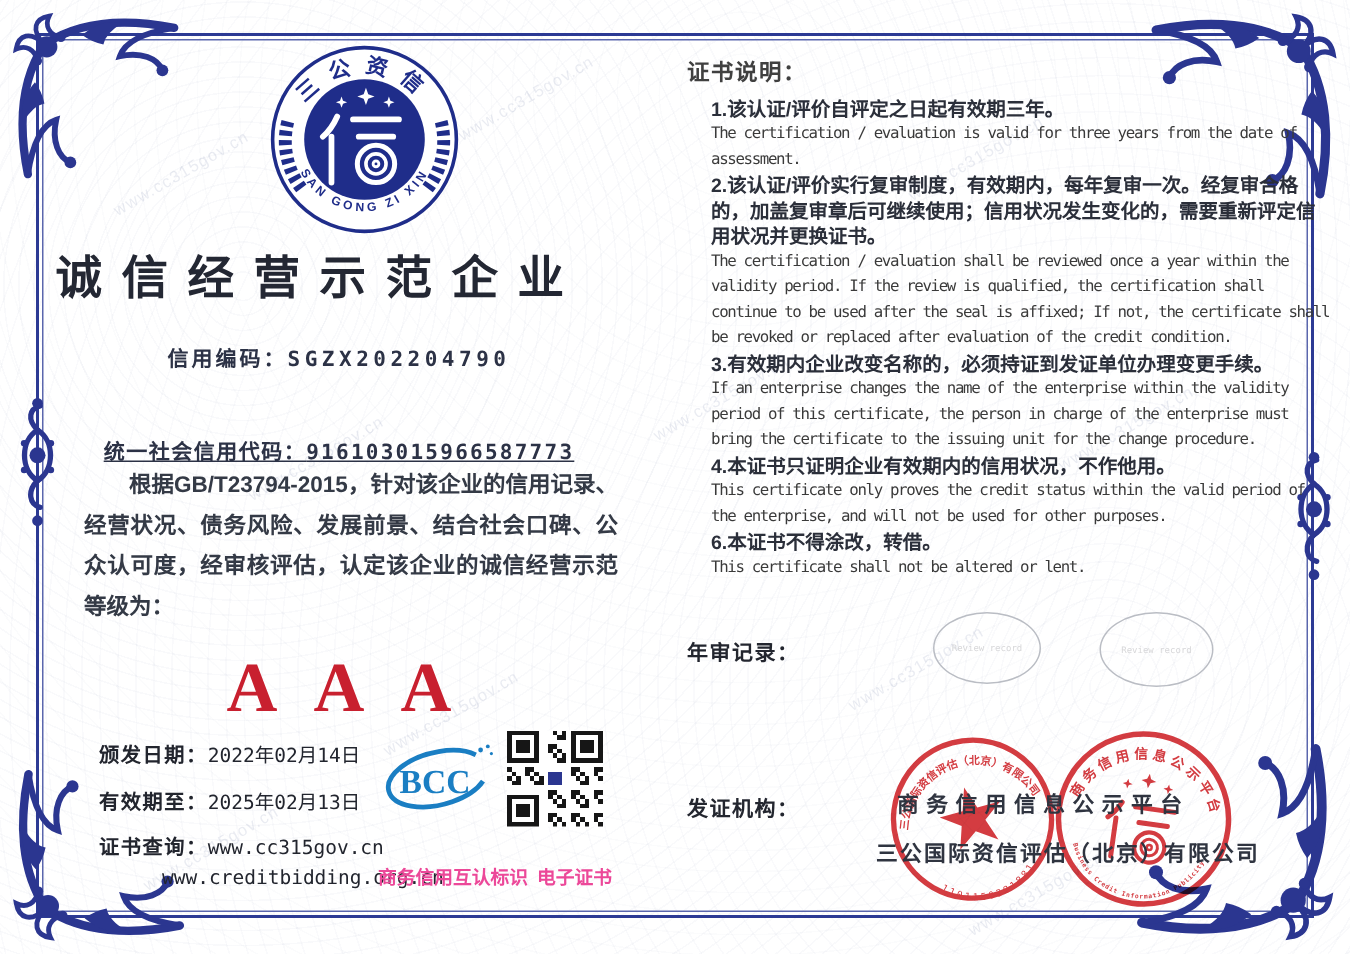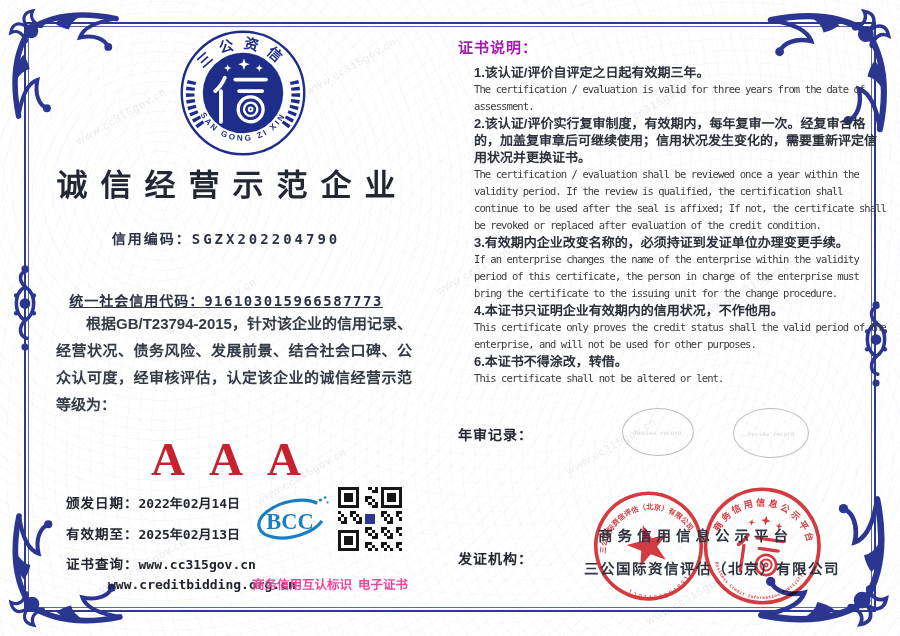--- a/index.html
+++ b/index.html
@@ -13,46 +13,46 @@
       repeating-radial-gradient(circle at 55% 10%, transparent 0 13px, rgba(150,162,190,.07) 13px 14px);}
   .wm{position:absolute;z-index:0;color:rgba(140,152,182,.18);font-size:11px;
       transform:rotate(-30deg);white-space:nowrap;letter-spacing:1px;}
   .frame{position:absolute;inset:22px 24px 24px 24px;border:2.5px solid #2c3a94;z-index:1;}
   .frame::after{content:"";position:absolute;inset:2px;border:1px solid #5a66ad;}
   .corner{position:absolute;z-index:1;}
   .corner svg,.edge svg{display:block;}
   .tr{transform:scaleX(-1);} .bl{transform:scaleY(-1);} .br{transform:scale(-1,-1);}
   .edge{position:absolute;z-index:1;}
   .col{position:absolute;z-index:2;}
-  .title{left:24px;top:160px;width:404px;text-align:center;font-size:31px;font-weight:900;
+  .title{left:24px;top:160px;width:404px;text-align:left;font-size:31px;font-weight:900;
          color:#232733;letter-spacing:13px;text-indent:13px;}
   .credit-row{left:24px;top:228px;width:404px;text-align:center;font-size:14px;
               font-weight:bold;color:#2c3246;letter-spacing:2px;}
   .uscc-row{left:24px;top:290px;width:404px;text-align:center;font-size:14px;
             font-weight:bold;color:#2c3246;letter-spacing:1px;text-decoration:underline;}
   .mono{font-family:"DejaVu Sans Mono",monospace;}
   .para{left:56px;top:310px;width:356px;font-size:15px;font-weight:600;color:#343a46;
         line-height:27px;text-align:justify;text-indent:2em;}
   .grade{left:24px;top:432px;width:404px;text-align:center;color:#c8202f;
          font-family:"Liberation Serif",serif;font-weight:bold;font-size:47px;
          letter-spacing:24px;text-indent:24px;}
   .meta{position:absolute;left:66px;font-size:13.5px;color:#22252e;white-space:nowrap;z-index:2;}
   .meta .lbl{font-weight:bold;letter-spacing:1px;}
-  .meta .val{font-size:13px;font-weight:bold;}
+  .meta .val{font-size:13px;}
   .cap{position:absolute;font-size:12.5px;font-weight:bold;color:#ec4899;z-index:2;white-space:nowrap;}
-  .notes-head{left:458px;top:36px;font-size:15px;font-weight:bold;color:#a21caf;letter-spacing:1px;}
+  .notes-head{left:458px;top:36px;font-size:15px;font-weight:bold;color:#404040;letter-spacing:1px;}
   .notes{left:458px;top:64px;width:414px;margin-left:16px;}
   .note-zh{font-size:13px;font-weight:bold;color:#2b2f3a;line-height:17px;margin:0;}
   .note-en{font-size:10.5px;letter-spacing:-0.9px;color:#3a3a3a;line-height:17px;margin:0;
            font-family:"DejaVu Sans Mono",monospace;}
   .annual-lbl{left:458px;top:424px;font-size:14px;font-weight:bold;color:#23262f;letter-spacing:1px;}
   .stamp{position:absolute;border:1px solid #babdc4;border-radius:50%;z-index:2;
          display:flex;align-items:center;justify-content:center;}
   .stamp span{font-size:6px;color:#d7d7d9;font-family:"DejaVu Sans Mono",monospace;}
-  .issuer-lbl{left:458px;top:548px;font-size:14px;font-weight:bold;color:#23262f;letter-spacing:1px;}
+  .issuer-lbl{left:458px;top:528px;font-size:14px;font-weight:bold;color:#23262f;letter-spacing:1px;}
   .issuer-l1{left:598px;top:524px;font-size:14.5px;font-weight:bold;color:#2f3440;
              letter-spacing:5px;z-index:4;white-space:nowrap;}
   .issuer-l2{left:584px;top:557px;font-size:14.5px;font-weight:bold;color:#2f3440;
              letter-spacing:1.5px;z-index:4;white-space:nowrap;}
   .seal{position:absolute;z-index:3;opacity:.9;mix-blend-mode:multiply;}
   .qr{position:absolute;left:338px;top:487px;width:64px;height:64px;background:#fff;z-index:2;}
   .qr svg{shape-rendering:crispEdges;}
   .bcc{position:absolute;left:250px;top:492px;width:80px;height:56px;z-index:2;}
 </style>
 </head>
@@ -379,21 +379,21 @@
     <div>
       <p class="note-zh">2.该认证/评价实行复审制度，有效期内，每年复审一次。经复审合格的，加盖复审章后可继续使用；信用状况发生变化的，需要重新评定信用状况并更换证书。</p>
       <p class="note-en">The certification / evaluation shall be reviewed once a year within the validity period. If the review is qualified, the certification shall continue to be used after the seal is affixed; If not, the certificate shall be revoked or replaced after evaluation of the credit condition.</p>
     </div>
     <div>
       <p class="note-zh">3.有效期内企业改变名称的，必须持证到发证单位办理变更手续。</p>
       <p class="note-en">If an enterprise changes the name of the enterprise within the validity period of this certificate, the person in charge of the enterprise must bring the certificate to the issuing unit for the change procedure.</p>
     </div>
     <div>
       <p class="note-zh">4.本证书只证明企业有效期内的信用状况，不作他用。</p>
-      <p class="note-en">This certificate only proves the credit status shall the valid period of the enterprise, and will not be used for other purposes.</p>
+      <p class="note-en">This certificate only proves the credit status within the valid period of the enterprise, and will not be used for other purposes.</p>
     </div>
     <div>
       <p class="note-zh">6.本证书不得涂改，转借。</p>
       <p class="note-en">This certificate shall not be altered or lent.</p>
     </div>
   </div>
 
   <div class="col annual-lbl">年审记录：</div>
   <div class="stamp" style="left:622px;top:408px;width:70px;height:46px">
     <span>Review record</span>

